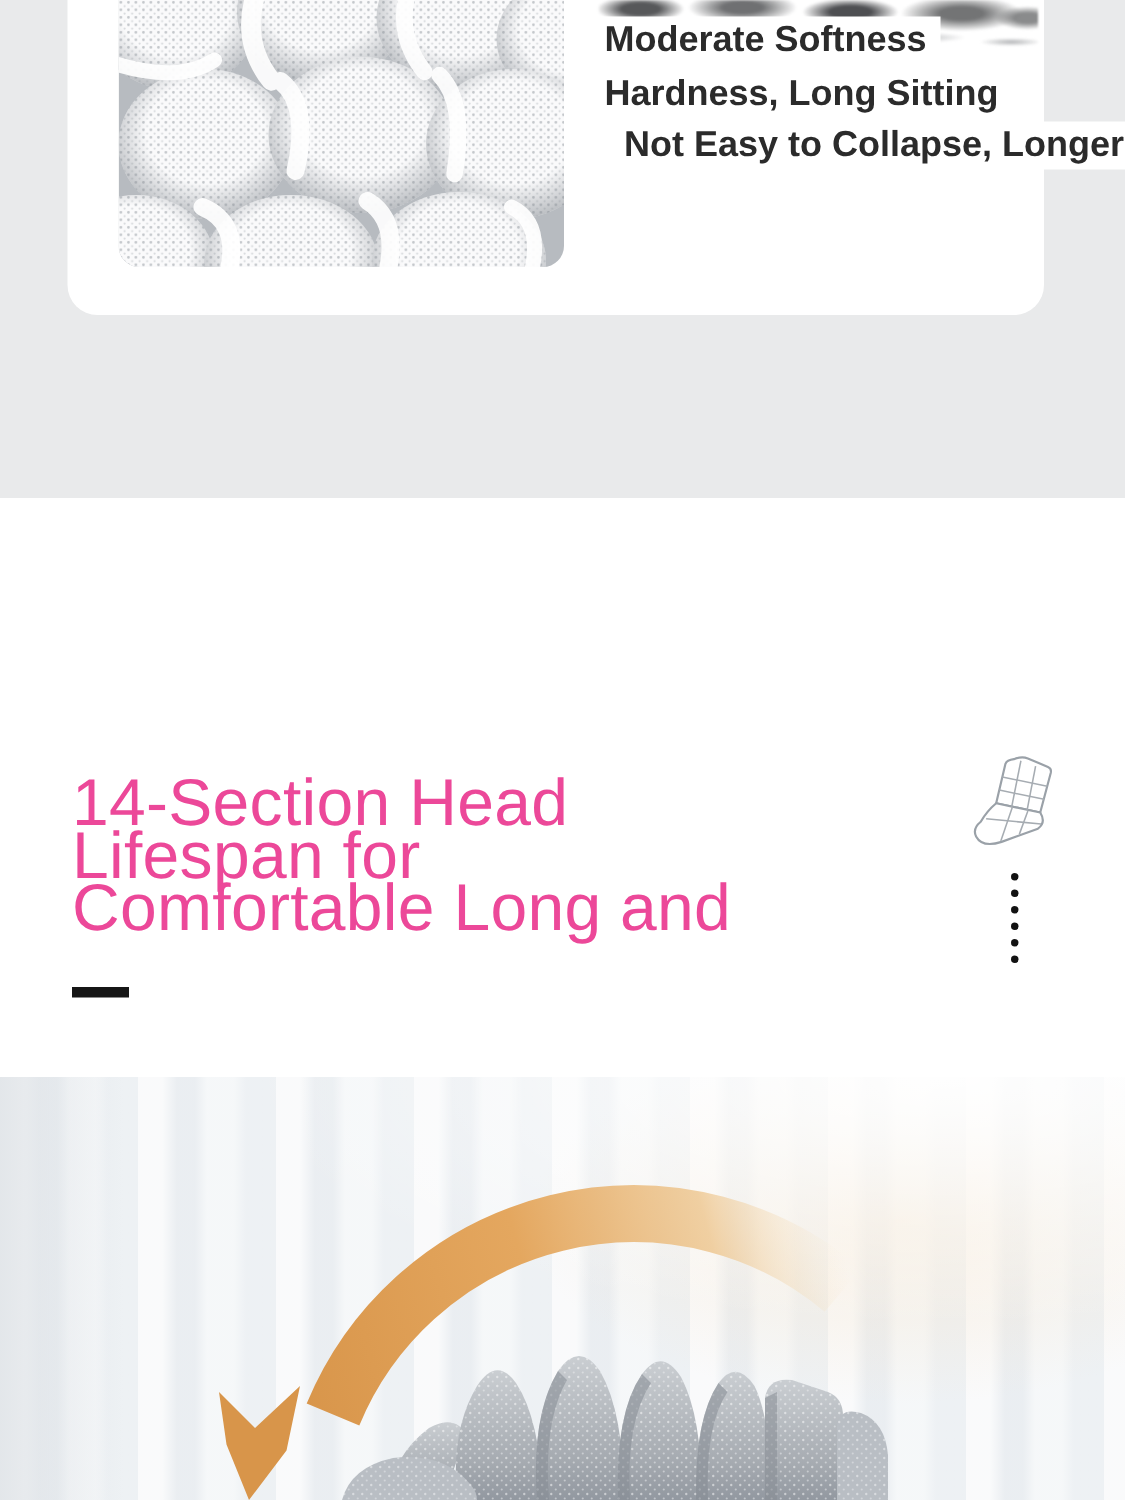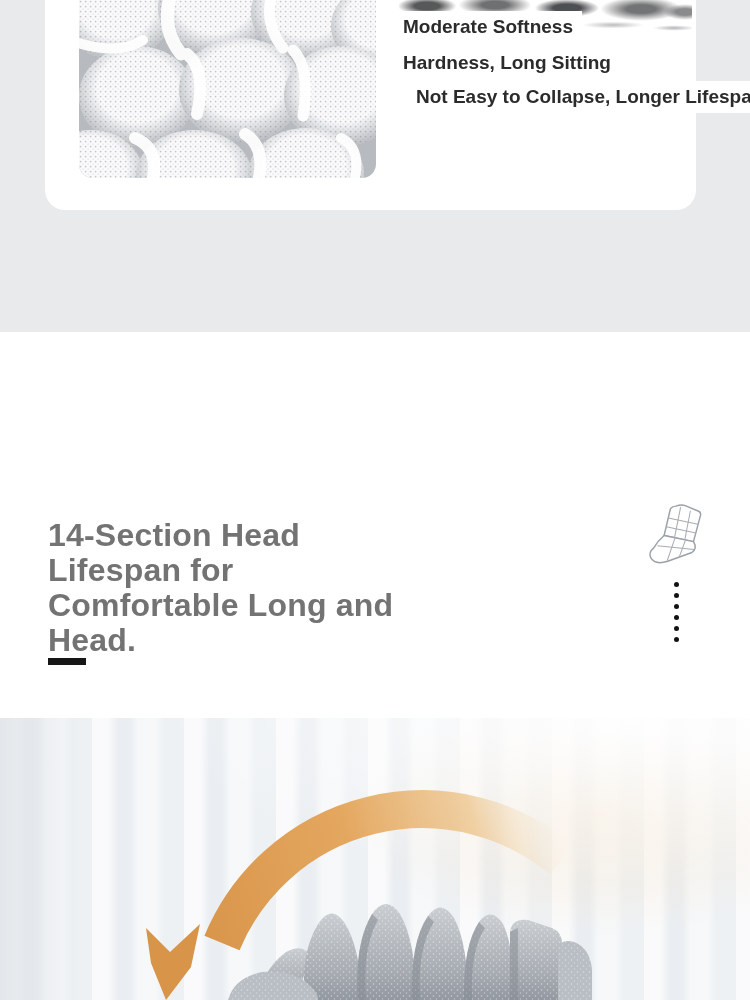--- a/index.html
+++ b/index.html
@@ -23,38 +23,38 @@
       radial-gradient(ellipse 52px 15px at 96px 5px,#6f7072 25%,rgba(111,112,114,0) 70%),
       radial-gradient(ellipse 46px 13px at 168px 8px,#4e4f52 30%,rgba(78,79,82,0) 70%),
       radial-gradient(ellipse 58px 17px at 242px 9px,#737475 25%,rgba(115,116,117,0) 70%),
       radial-gradient(ellipse 30px 11px at 286px 12px,#8a8b8c 30%,rgba(138,139,140,0) 72%),
       radial-gradient(ellipse 44px 5px at 214px 25px,rgba(170,172,175,.8),rgba(170,172,175,0) 70%),
       radial-gradient(ellipse 30px 4px at 275px 28px,rgba(160,162,165,.8),rgba(160,162,165,0) 70%);
     filter:blur(.6px);}
 
   
   .feat{position:absolute;z-index:2;background:#ffffff;color:#2b2b2b;
-        font-size:19px;line-height:26px;font-weight:700;white-space:nowrap;padding:3px 9px;}
+        font-size:24px;line-height:26px;font-weight:700;white-space:nowrap;padding:3px 9px;}
   .feat.f1{left:394px;top:11px;}
   .feat.f2{left:394px;top:47px;}
   .feat.f3{left:401px;top:81px;padding-left:15px;}
 
   
   .band-mid{position:absolute;left:0;top:332px;width:750px;height:386px;background:#ffffff;}
 
   
   .wm{position:absolute;left:92px;top:548px;z-index:1;display:flex;align-items:center;gap:8px;}
   .wm-marks{width:148px;height:9px;margin-top:3px;
     background:repeating-linear-gradient(90deg,rgba(232,149,59,.40) 0 2px,rgba(232,149,59,0) 2px 10px);}
   .wm-text{font-size:17px;font-weight:700;letter-spacing:1.5px;
     background:linear-gradient(90deg,#e5902f 0 52%,#edb069 52%);
     -webkit-background-clip:text;background-clip:text;color:transparent;}
 
-  .headline{position:absolute;left:48px;top:518px;z-index:2;color:#737373;
-    font-size:32px;line-height:35px;font-weight:700;letter-spacing:.2px;}
+  .headline{position:absolute;left:48px;top:518px;z-index:2;color:#ec4899;
+    font-size:44px;line-height:35px;font-weight:400;letter-spacing:.2px;}
   .headline span{display:block;}
   .underline{position:absolute;left:48px;top:658px;width:38px;height:7px;background:#161616;z-index:2;}
 
   .chair-icon{position:absolute;left:646px;top:502px;z-index:2;}
   .dots{position:absolute;left:674px;top:582px;z-index:2;display:flex;flex-direction:column;gap:6px;}
   .dots i{width:5px;height:5px;border-radius:50%;background:#121212;}
 
   
   .hero{position:absolute;left:0;top:718px;width:750px;height:282px;overflow:hidden;
     background:
@@ -132,21 +132,20 @@
   <div class="feat f2">Hardness, Long Sitting</div>
   <div class="feat f3">Not Easy to Collapse, Longer Lifespan</div>
 
   <div class="band-mid"></div>
 
 
   <div class="headline">
     <span>14-Section Head</span>
     <span>Lifespan for</span>
     <span>Comfortable Long and</span>
-    <span>Head.</span>
   </div>
   <div class="underline"></div>
 
   <div class="chair-icon">
     <svg width="62" height="68" viewBox="0 0 60 66">
       <g fill="#ffffff" stroke="#9aa1a8" stroke-width="1.4" stroke-linejoin="round">
         <path d="M29 4 Q34 2 38 3.5 L51 9 Q53.5 10 52.8 13 L46 38.5 L17.5 32.5 L23.5 7 Q24.5 4.5 29 4 Z"></path>
         <path d="M17.5 32.5 L46 38.5 Q50 45 44.5 49 L21 57.5 Q8.5 61.5 4.5 54 Q2 49 7.5 44.5 Q11.5 37.5 17.5 32.5 Z"></path>
       </g>
       <g fill="none" stroke="#a6acb2" stroke-width="1">

